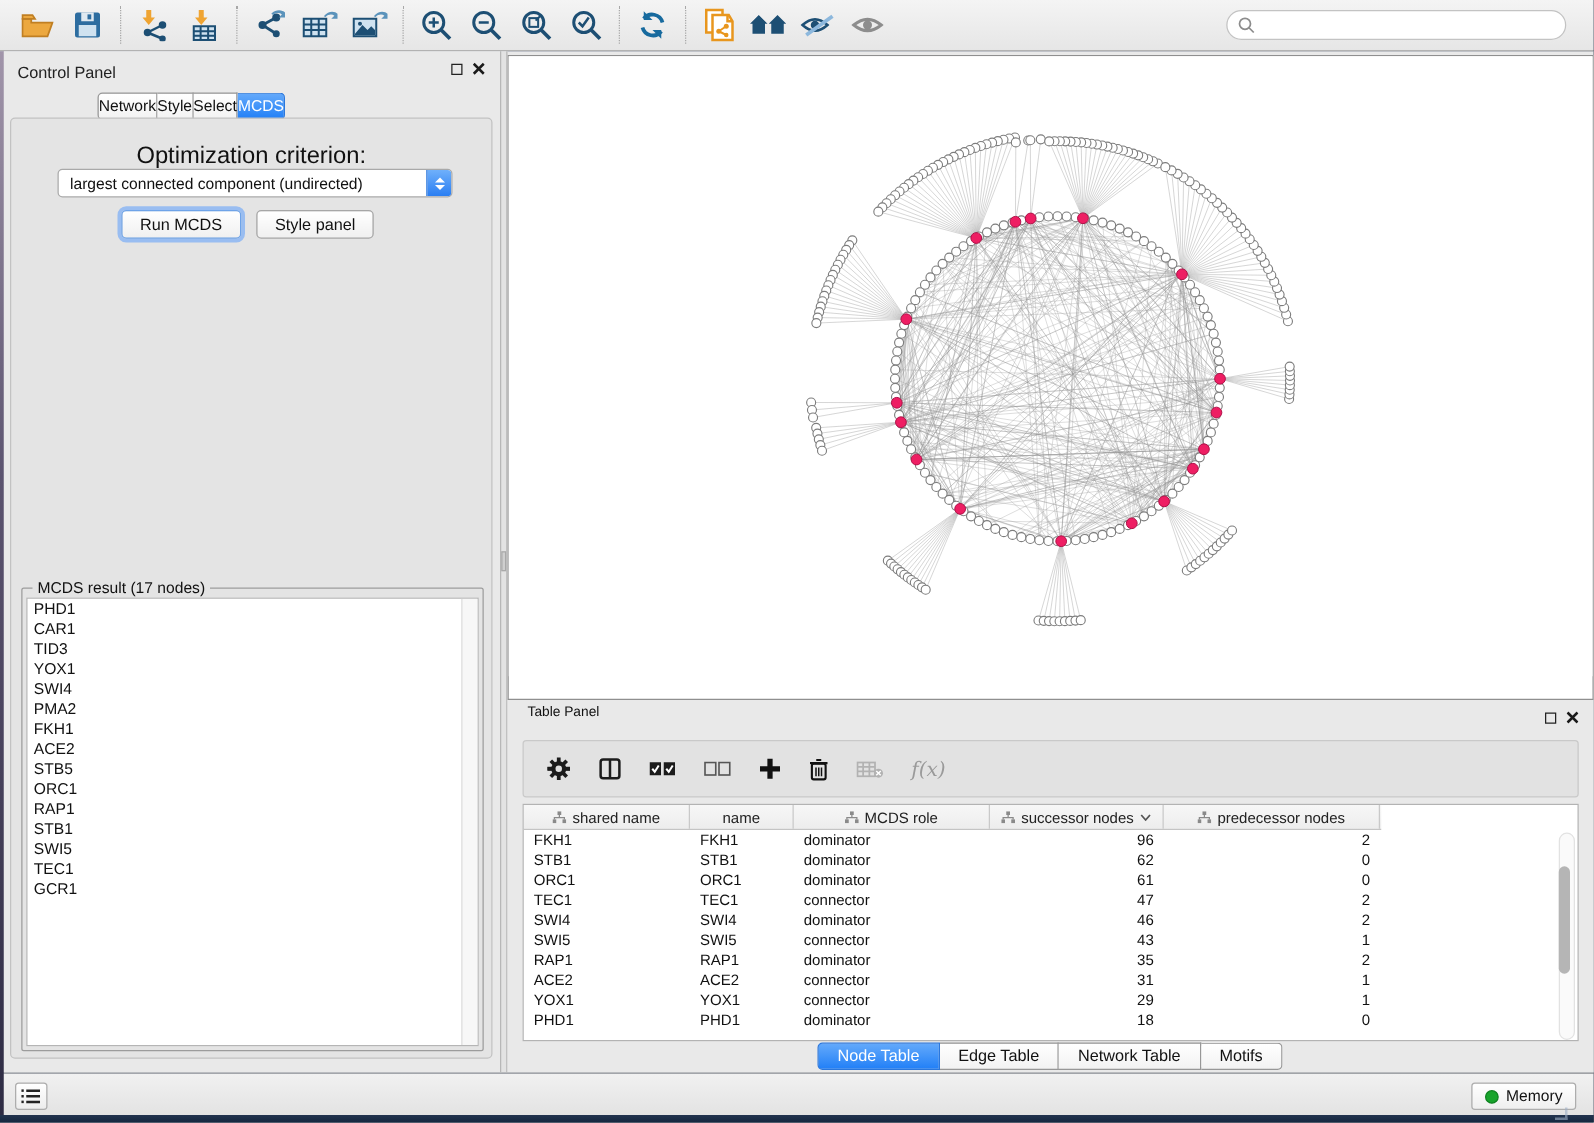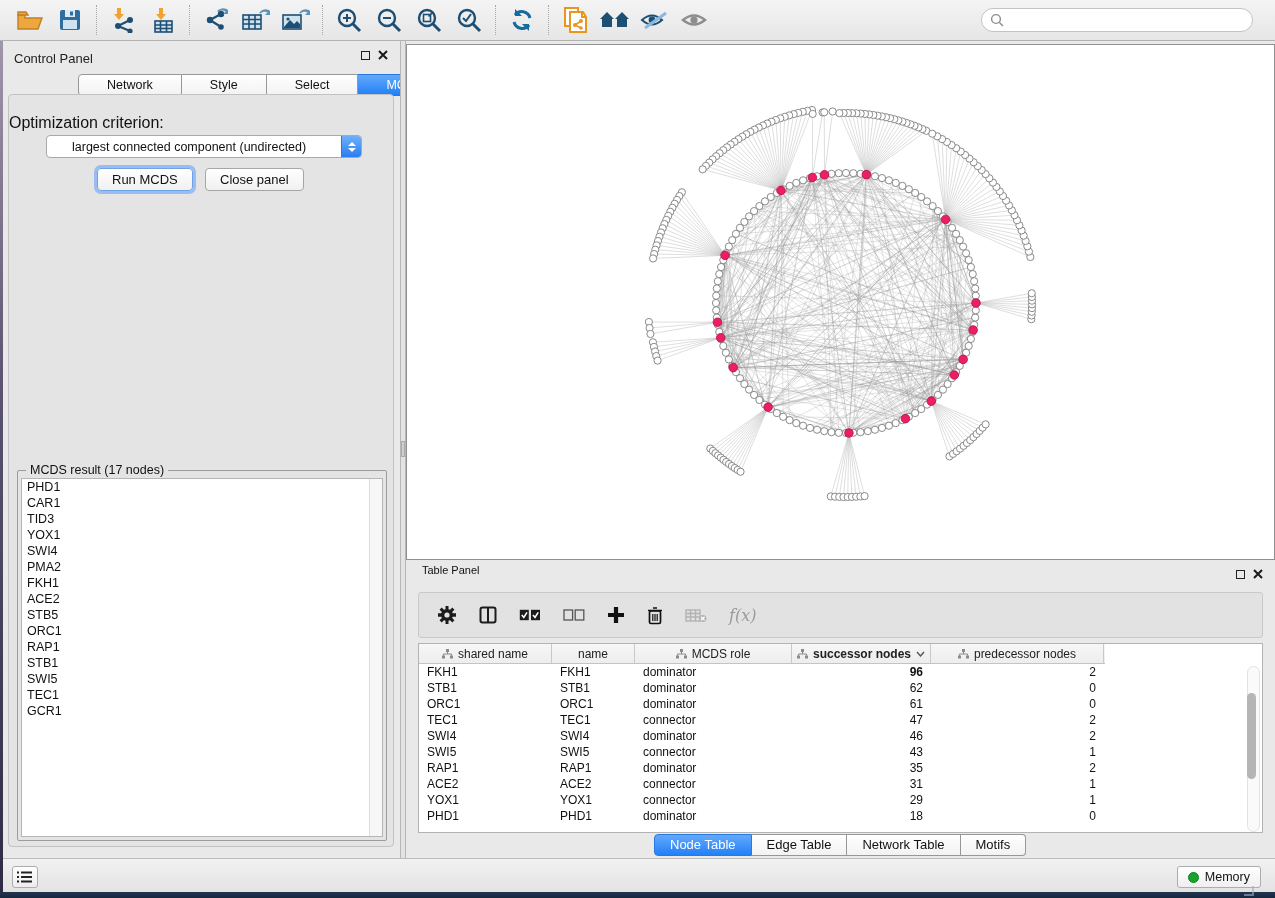--- a/index.html
+++ b/index.html
@@ -17,28 +17,28 @@
   
   .app-bg{left:0;top:41px;width:1275px;height:817px;background:#e9e9e9}
   .left-strip{left:0;top:41px;width:3px;height:851px;background:linear-gradient(#a195aa,#5c5470 40%,#2e2c44)}
   .bottom-strip{left:0;top:892px;width:1275px;height:6px;background:linear-gradient(#23344f,#15273f)}
   
   .cp{left:3px;top:41px;width:397px;height:817px;background:#e9e9e9}
   .panel-title{font-size:13px;color:#222}
   .win-mini{display:flex;gap:8px;align-items:center}
   .float-ic{width:9px;height:9px;border:1.5px solid #222;display:inline-block}
   .cp-tabs{position:absolute;left:75px;top:33px;display:flex}
-  .seg{border:1px solid #979797;border-left:none;background:linear-gradient(#ffffff,#f2f2f2);font-size:12.5px;padding:3px 28px;line-height:14px;color:#111;cursor:default;white-space:nowrap}
+  .seg{border:1px solid #979797;border-left:none;background:linear-gradient(#ffffff,#f2f2f2);font-size:12.5px;padding:3px 0;line-height:14px;color:#111;cursor:default;white-space:nowrap}
   .seg:first-child{border-left:1px solid #979797;border-radius:4px 0 0 4px}
   .seg:last-child{border-radius:0 4px 4px 0}
   .seg.active{background:linear-gradient(#63a9fb,#2280f7);border-color:#2a77dd;color:#fff}
   .cp-box{position:absolute;left:5px;top:53px;width:386px;height:753px;background:#e4e4e4;border:1px solid #c2c2c2;border-radius:4px}
-  .opt-label{position:absolute;left:0;top:19px;width:100%;font-size:16px}
+  .opt-label{position:absolute;left:0;top:19px;width:100%;text-align:center;font-size:19px}
   .dropdown{position:absolute;left:37px;top:40px;width:316px;height:23px;background:#fff;border:1px solid #a9a9a9;border-radius:4px;display:flex;align-items:center;overflow:hidden}
-  .dropdown .dd-text{flex:1;font-size:12.5px;padding-left:25px;white-space:nowrap}
+  .dropdown .dd-text{flex:1;font-size:12.5px;padding-left:9px;white-space:nowrap}
   .dd-cap{width:20px;height:100%;background:linear-gradient(#6fb0fb,#2a7ef2);border-left:1px solid #2a77dd;display:flex;flex-direction:column;align-items:center;justify-content:center;gap:2px}
   .dd-cap i{width:0;height:0;border-left:4px solid transparent;border-right:4px solid transparent}
   .dd-up{border-bottom:4px solid #fff}
   .dd-dn{border-top:4px solid #fff}
   .btn{background:linear-gradient(#ffffff,#f0f0f0);border:1px solid #a6a6a6;border-radius:4px;font-size:13px;padding:3px 14px;color:#111}
   .btn.focus{box-shadow:0 0 0 3px rgba(104,164,250,.6);border-color:#6ea3e8}
   .run-btn{position:absolute;left:88px;top:73px}
   .close-btn{position:absolute;left:196px;top:73px}
   .groupbox{position:absolute;left:8px;top:375px;width:370px;height:371px;border:1px solid #9c9c9c;border-radius:2px}
   .legend{position:absolute;left:8px;top:-8px;background:#e4e4e4;padding:0 4px;font-size:12.5px}
@@ -250,21 +250,21 @@
     <div class="cp-box">
       <div class="opt-label">Optimization criterion:</div>
       <div class="dropdown">
         <span class="dd-text">largest connected component (undirected)</span>
         <span class="dd-cap">
             <i class="dd-up"></i>
             <i class="dd-dn"></i>
           </span>
       </div>
       <button class="btn focus run-btn">Run MCDS</button>
-      <button class="btn close-btn">Close panel</button>
+      <button class="btn close-btn">Style panel</button>
       <div class="groupbox">
         <span class="legend">MCDS result (17 nodes)</span>
         <div class="mcds-list" id="mcds-list">
           <div class="list-track"></div>
         <div class="mcds-item">PHD1</div>
             <div class="mcds-item">CAR1</div>
             <div class="mcds-item">TID3</div>
             <div class="mcds-item">YOX1</div>
             <div class="mcds-item">SWI4</div>
             <div class="mcds-item">PMA2</div>
@@ -1175,21 +1175,21 @@
             <svg width="11" height="10" viewBox="0 0 11 10">
               <g fill="#8a8a8a">
                 <rect x="4" y="0" width="3" height="3"></rect>
                 <rect x="0" y="6.5" width="3" height="3"></rect>
                 <rect x="8" y="6.5" width="3" height="3"></rect>
               </g>
               <path d="M5.5 3 V5 M1.5 6.5 V5 H9.5 V6.5" stroke="#8a8a8a" fill="none" stroke-width="1"></path>
             </svg>
             <span>MCDS role</span>
           </div>
-          <div class="th" style="width: 139px; font-weight: bold;">
+          <div class="th" style="width: 139px;">
             <svg width="11" height="10" viewBox="0 0 11 10">
               <g fill="#8a8a8a">
                 <rect x="4" y="0" width="3" height="3"></rect>
                 <rect x="0" y="6.5" width="3" height="3"></rect>
                 <rect x="8" y="6.5" width="3" height="3"></rect>
               </g>
               <path d="M5.5 3 V5 M1.5 6.5 V5 H9.5 V6.5" stroke="#8a8a8a" fill="none" stroke-width="1"></path>
             </svg>
             <span>successor nodes</span>
             <svg width="9" height="6" viewBox="0 0 9 6">
@@ -1206,21 +1206,21 @@
               <path d="M5.5 3 V5 M1.5 6.5 V5 H9.5 V6.5" stroke="#8a8a8a" fill="none" stroke-width="1"></path>
             </svg>
             <span>predecessor nodes</span>
           </div>
         </div>
       <div id="tbl-body">
           <div class="tr">
             <div class="td" style="width: 133px;">FKH1</div>
             <div class="td" style="width: 83px;">FKH1</div>
             <div class="td" style="width: 157px;">dominator</div>
-            <div class="td num" style="width: 139px; font-weight: bold;">96</div>
+            <div class="td num" style="width: 139px;">96</div>
             <div class="td num" style="width: 173px;">2</div>
           </div>
           <div class="tr">
             <div class="td" style="width: 133px;">STB1</div>
             <div class="td" style="width: 83px;">STB1</div>
             <div class="td" style="width: 157px;">dominator</div>
             <div class="td num" style="width: 139px;">62</div>
             <div class="td num" style="width: 173px;">0</div>
           </div>
           <div class="tr">

